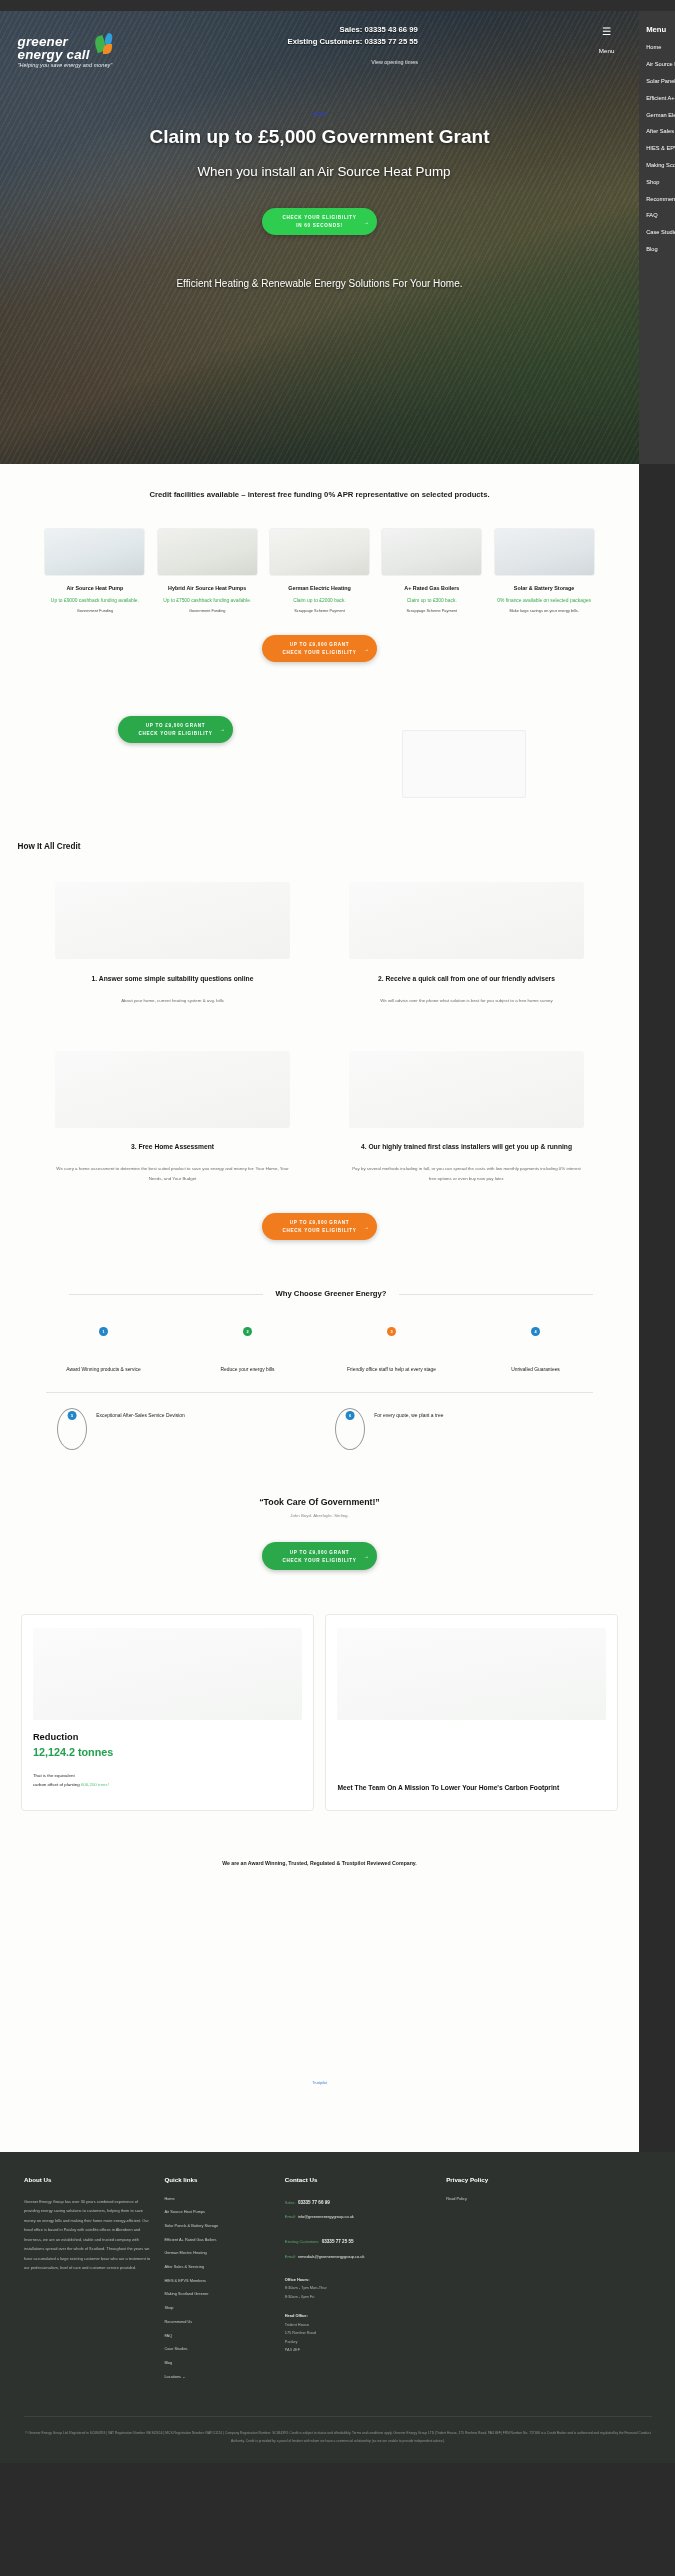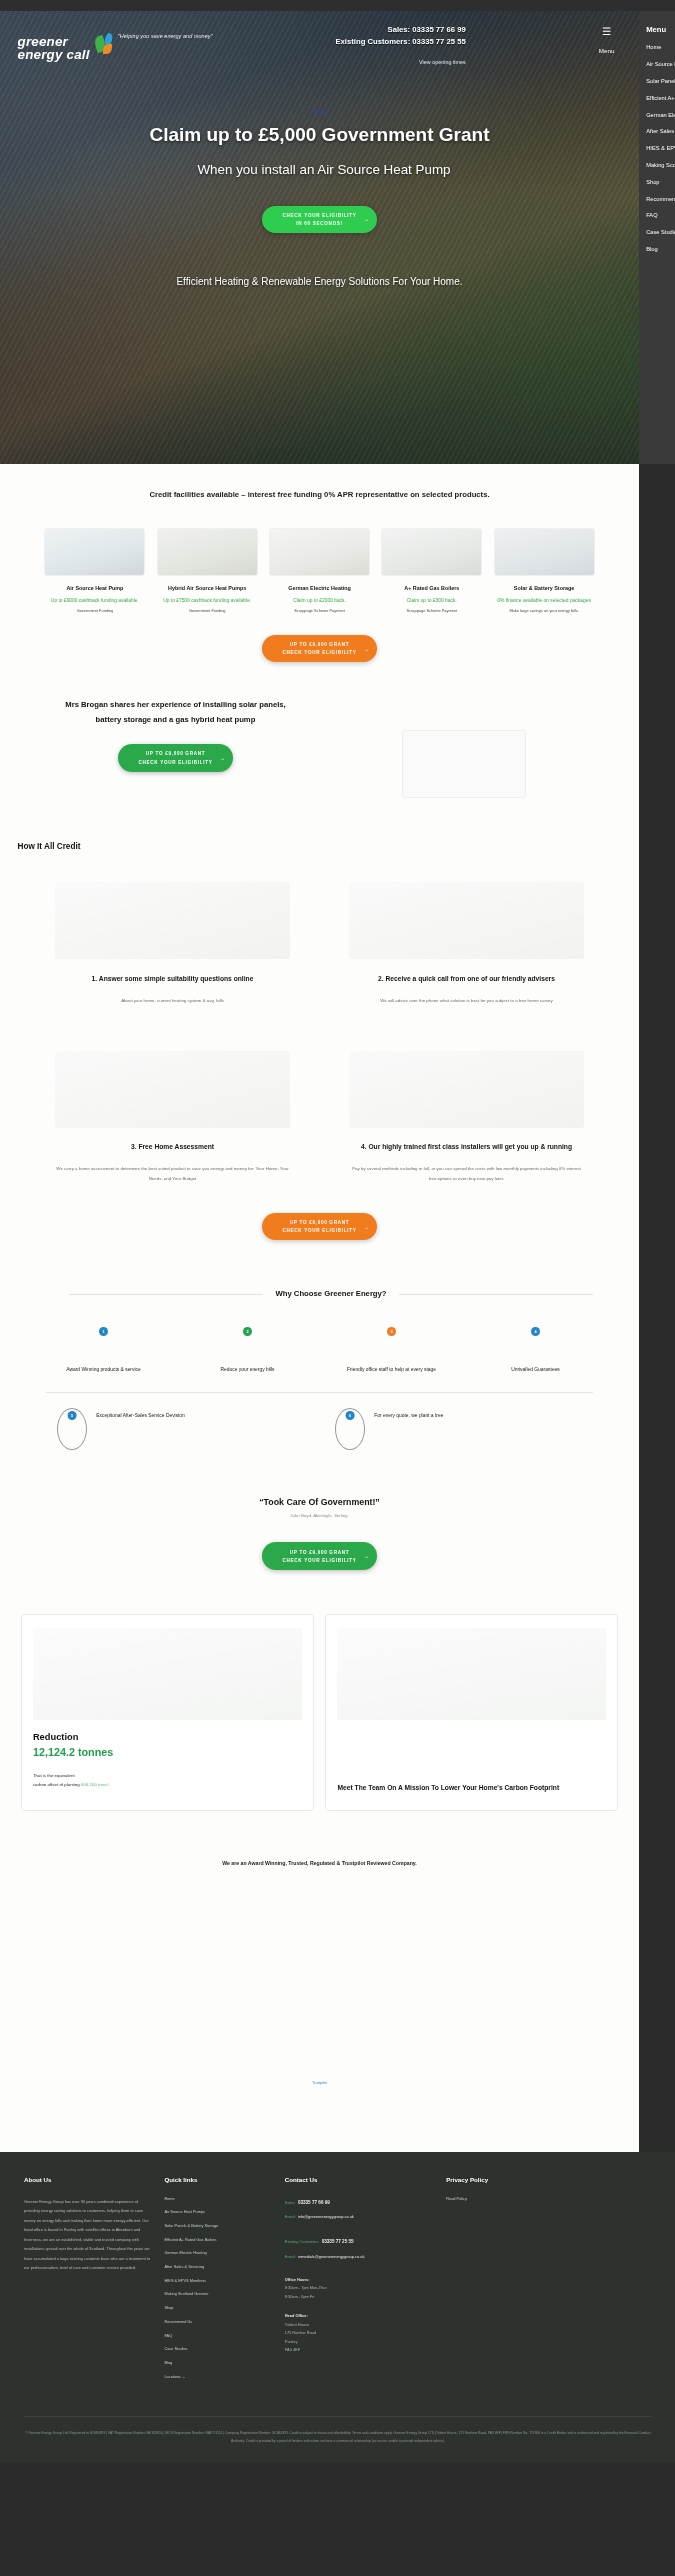--- a/index.html
+++ b/index.html
@@ -31,21 +31,21 @@
       radial-gradient(ellipse at 18% 30%, rgba(255,255,255,.10), transparent 55%),
       radial-gradient(ellipse at 88% 72%, rgba(60,90,45,.55), transparent 60%);
     pointer-events:none;
   }
   .hero-inner { position: relative; z-index: 3; width: 639px; }
 
   .topbar {
     display:flex; align-items:flex-start; justify-content:space-between;
     padding: 8.2px 14.4px 0 17.5px;
   }
-  .logo-wrap { display:flex; flex-direction:row; gap:1px; padding-top:13.4px;justify-content:space-between;}
+  .logo-wrap { display:flex; flex-direction:column; gap:1px; padding-top:13.4px;justify-content:space-between;}
   .logo-row { display:flex; align-items:flex-end; gap:3.1px;}
   .logo-text { color:#fff; line-height:.92; }
   .logo-text .l1{ display:block; font-size:13.4px; font-style:italic; font-weight:700; letter-spacing:0.2px;}
   .logo-text .l2{ display:block; font-size:13.4px; font-style:italic; font-weight:700; letter-spacing:0.2px;}
   .logo-leaves { position:relative; width:24px; height:25px; margin-bottom:3.1px;}
   .leaf { position:absolute; border-radius:60% 0 60% 0; }
   .leaf.green { width:10.3px; height:15.5px; background:#41b14b; left:2.1px; top:3.1px; transform:rotate(-18deg); }
   .leaf.blue  { width:6.7px; height:13.4px; background:#2e9fd8; left:12.4px; top:0px; transform:rotate(12deg); border-radius:50% 50% 50% 50%;}
   .leaf.orange{ width:9.3px; height:10.3px; background:#f08a24; left:10.3px; top:11.3px; border-radius:60% 0 60% 0;}
   .logo-tag { color:#e9eef0; font-size:5.4px; font-style:italic; letter-spacing:0.1px; }
@@ -217,21 +217,21 @@
             <div class="logo-leaves">
               <span class="leaf green"></span>
               <span class="leaf blue"></span>
               <span class="leaf orange"></span>
             </div>
           </div>
           <div class="logo-tag">"Helping you save energy and money"</div>
         </div>
 
         <div class="contact-block">
-          <div class="tel">Sales: 03335 77 66 99</div>
+          <div class="tel">Sales: 03335 43 66 99</div>
           <div class="tel">Existing Customers: 03335 77 25 55</div>
           <a class="open-times" href="#">View opening times</a>
         </div>
 
         <div class="burger-wrap">
           <div class="burger">☰</div>
           <span class="burger-label">Menu</span>
         </div>
       </div>
 
@@ -310,21 +310,20 @@
     <div class="cta-center">
       <a class="btn btn-orange" href="#">
         <span class="l1">UP TO £9,000 GRANT</span>
         <span class="l2">CHECK YOUR ELIGIBILITY</span>
         <span class="arrow">→</span>
       </a>
     </div>
 
     <div class="testi-row">
       <div class="testi-left">
-        <div class="testi-title">Mrs Brogan shares her experience of installing solar panels, battery storage and a gas hybrid heat pump</div>
         <div class="testi-btn-wrap">
           <a class="btn btn-green btn-green-dark" href="#">
             <span class="l1">UP TO £9,000 GRANT</span>
             <span class="l2">CHECK YOUR ELIGIBILITY</span>
             <span class="arrow">→</span>
           </a>
         </div>
       </div>
       <div class="testi-right">
         <div class="video-box"></div>

